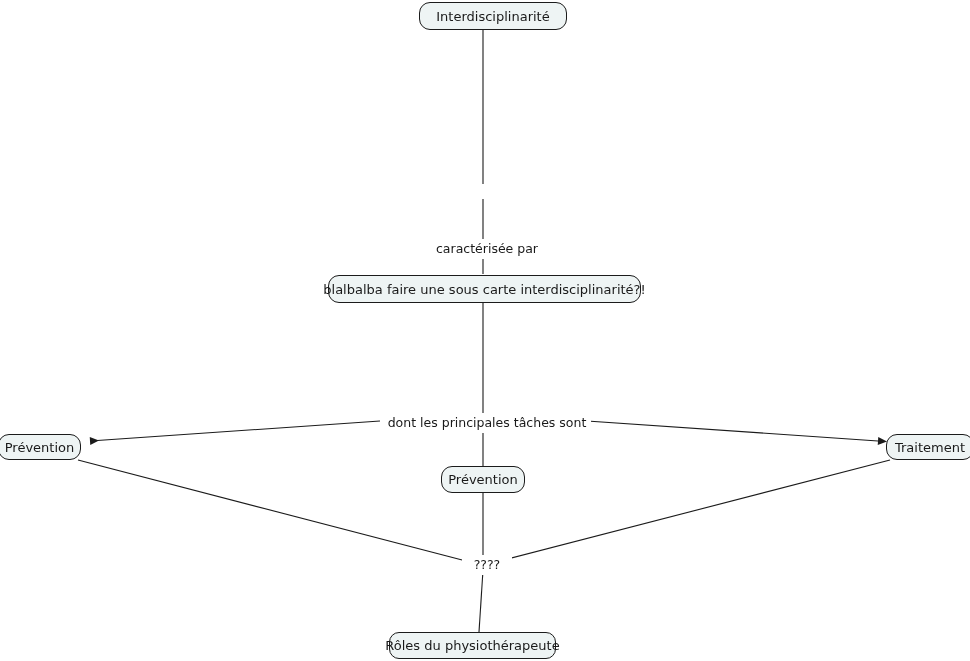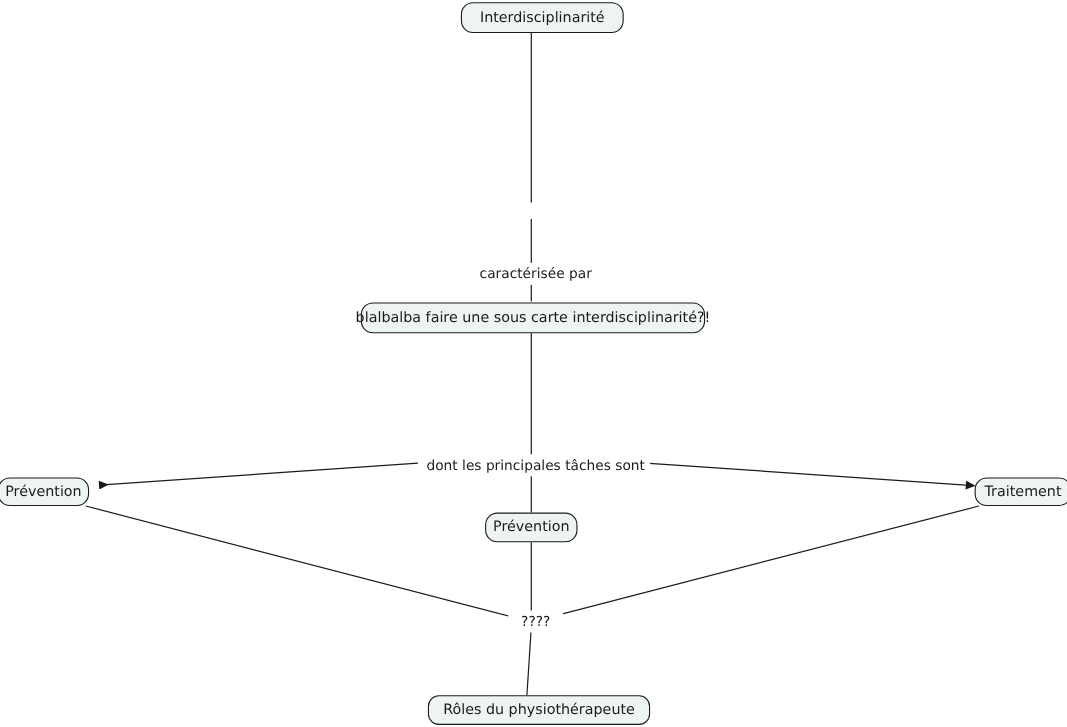--- a/index.html
+++ b/index.html
@@ -117,17 +117,17 @@
   </div>
 
   <div class="node" style="left:441px; top:466px; width:84px; height:27px;">
     <span>Prévention</span>
   </div>
 
   <div class="edge-label" style="left:462px; top:555px; width:42px; height:16px;">
     <span>????</span>
   </div>
 
-  <div class="node" style="left:389px; top:632px; width:202px; height:27px;border-radius:10px;">
+  <div class="node" style="left:389px; top:632px; width:167px; height:27px;border-radius:10px;">
     <span>Rôles du physiothérapeute</span>
   </div>
 
 </div>
 
 </body></html>

